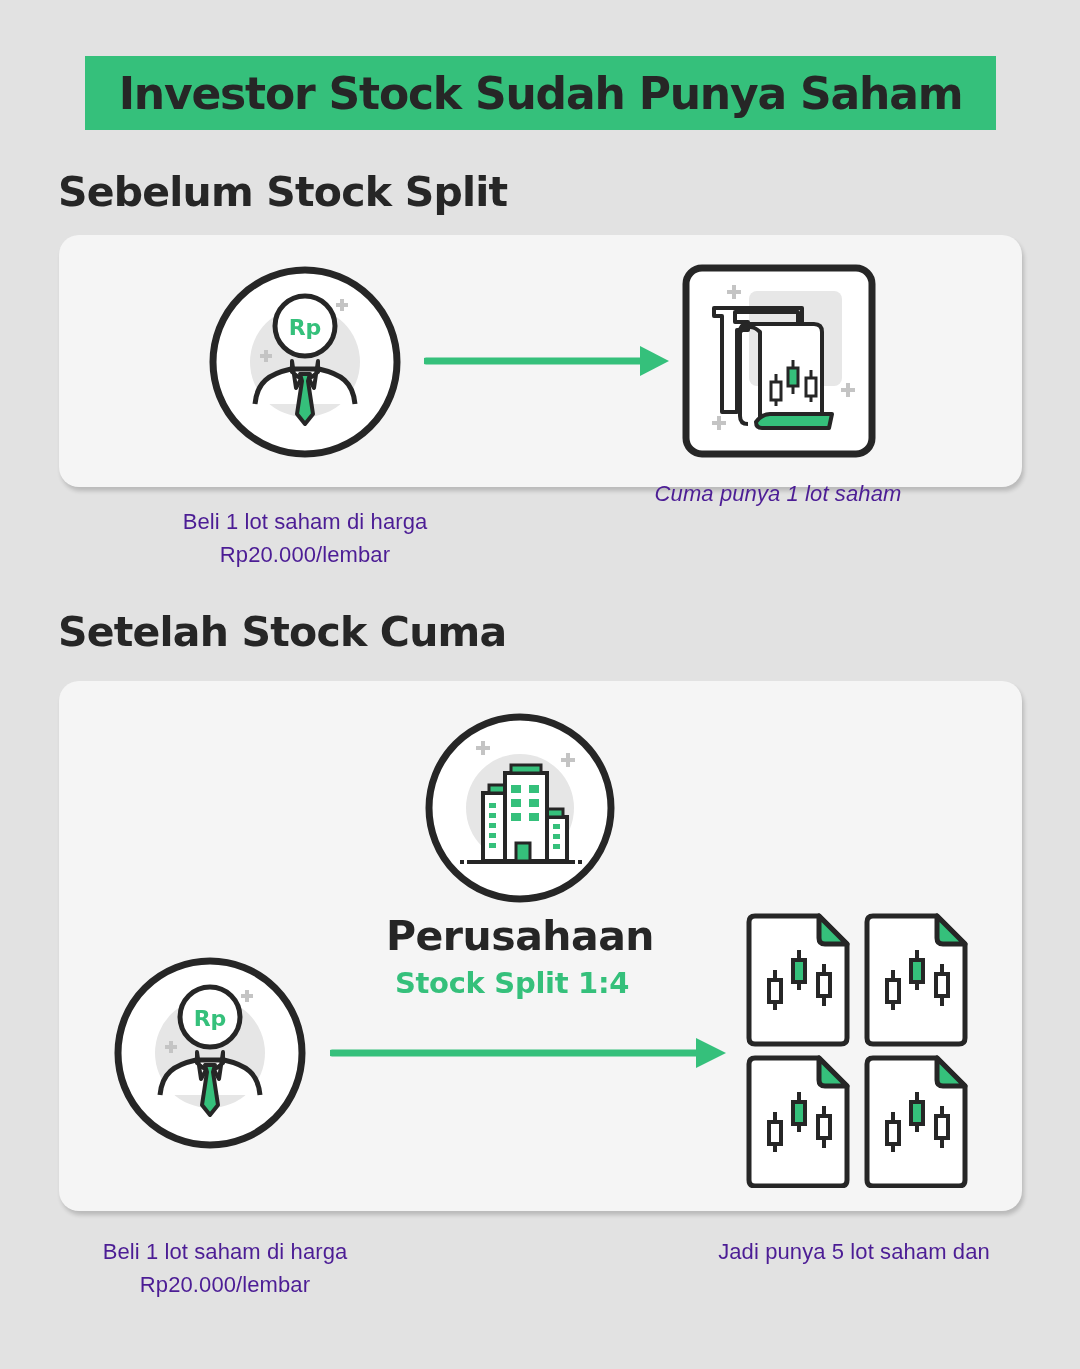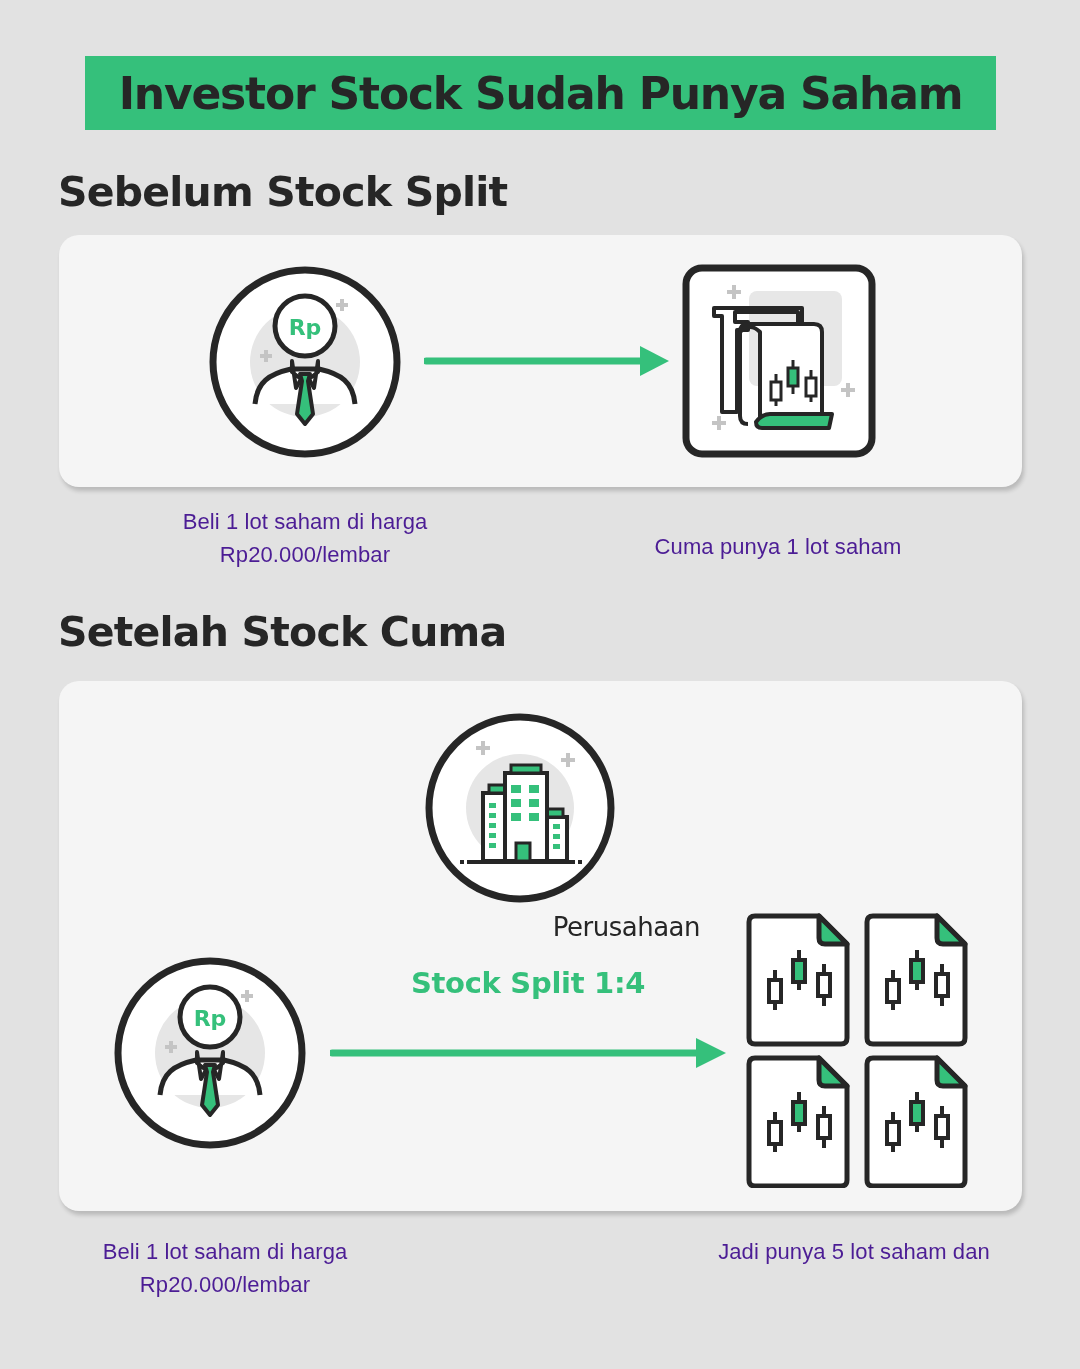--- a/index.html
+++ b/index.html
@@ -30,26 +30,26 @@
     .card-after { top: 681px; height: 530px; }
 
     .abs { position: absolute; }
 
     .caption {
       position: absolute; font-family: "Liberation Sans", sans-serif; font-size: 22px;
       line-height: 33px; color: #4c1d95; text-align: center; letter-spacing: 0.1px;
     }
 
     .company-name {
-      position: absolute; left: 340px; top: 912px; width: 360px; text-align: right;
-      font-family: "DejaVu Sans", sans-serif; font-weight: 400; font-size: 26px;
+      position: absolute; left: 340px; top: 912px; width: 360px; text-align: center;
+      font-family: "DejaVu Sans", sans-serif; font-weight: 700; font-size: 41px;
       letter-spacing: -0.5px; color: #262626;
     }
     .company-sub {
-      position: absolute; left: 348px; top: 966px; width: 360px; text-align: center;
+      position: absolute; left: 332px; top: 966px; width: 360px; text-align: center;
       font-family: "DejaVu Sans", sans-serif; font-weight: 700; font-size: 29px;
       color: #35c07b; letter-spacing: -0.3px;
     }
   </style>
 </head>
 <body>
 
 <div class="banner">
   <div class="banner-title">Investor Stock Sudah Punya Saham</div>
 </div>
@@ -99,21 +99,21 @@
   <line x1="111" y1="96" x2="111" y2="130" stroke="#262626" stroke-width="3"></line>
   <rect x="106" y="104" width="10" height="18" fill="#35c07b" stroke="#262626" stroke-width="3"></rect>
   <line x1="129" y1="106" x2="129" y2="138" stroke="#262626" stroke-width="3"></line>
   <rect x="124" y="114" width="10" height="18" fill="#ffffff" stroke="#262626" stroke-width="3"></rect>
 </svg>
 
 <div class="caption" style="left:150px;top:505px;width:310px;">
   <div>Beli 1 lot saham di harga</div>
   <div>Rp20.000/lembar</div>
 </div>
-<div class="caption" style="left:630px;top:530px;width:296px;">Cuma punya 1 lot saham</div>
+<div class="caption" style="left:630px;top:477px;width:296px;font-style:italic;">Cuma punya 1 lot saham</div>
 
 <div class="section-title st-after">Setelah Stock Cuma</div>
 
 <div class="card card-after"></div>
 
 <svg class="abs" style="left:423px;top:711px;" width="194" height="194" viewBox="0 0 194 194">
   <circle cx="97" cy="97" r="91" fill="#ffffff" stroke="#262626" stroke-width="7"></circle>
   <circle cx="97" cy="97" r="54" fill="#e6e6e6"></circle>
   <g fill="#c4c4c4">
     <rect x="58" y="30" width="4" height="14"></rect>

